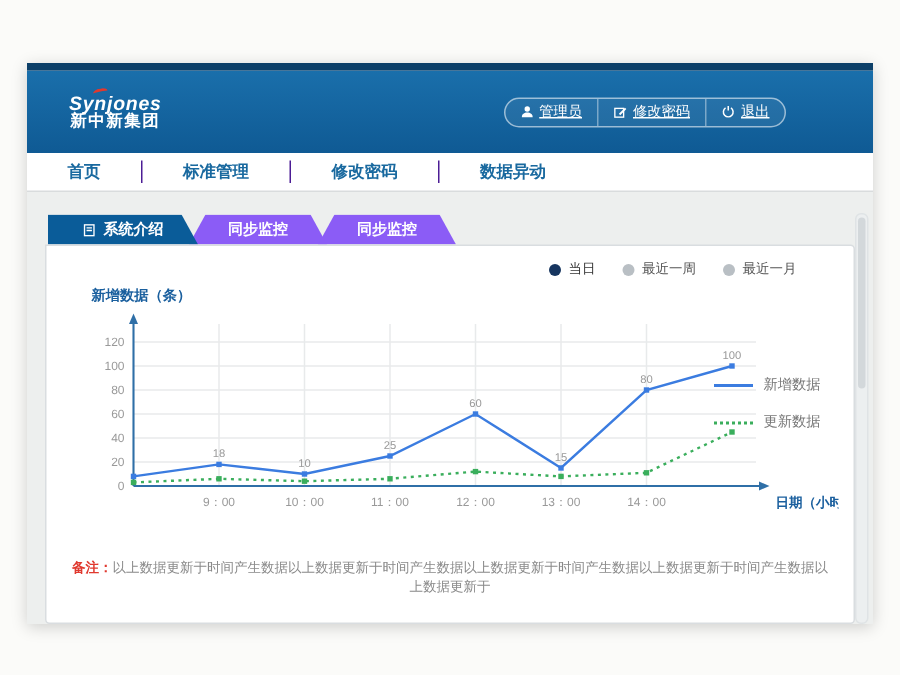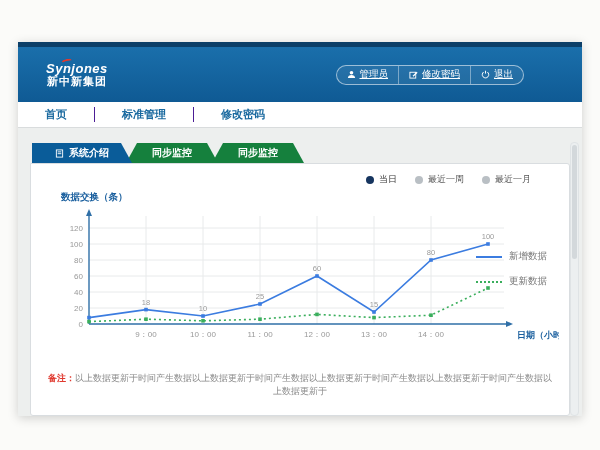--- a/index.html
+++ b/index.html
@@ -37,21 +37,21 @@
   .nav-item + .nav-item { border-left:1px solid #4c1d95; }
 
   
   .content { position:relative; height:298px; padding:15px 12px 0 12px; }
 
   .tabs { display:flex; margin-left:2px; height:20px;font-family:Liberation Mono, monospace; }
   .tab { position:relative; height:20px; display:flex; align-items:center; justify-content:center;
          gap:5px; color:#fff; font-size:10px; font-weight:bold; cursor:pointer; }
   .tab.active { width:100px; background:#0a5c99;
                 clip-path:polygon(0 0, calc(100% - 11px) 0, 100% 100%, 0 100%); z-index:2; }
-  .tab.inactive { width:92px; background:#15803d; margin-left:-6px;
+  .tab.inactive { width:92px; background:#8b5cf6; margin-left:-6px;
                   clip-path:polygon(11px 0, calc(100% - 11px) 0, 100% 100%, 0 100%); z-index:1; }
   .tab svg { width:9px; height:9px; }
 
   .panel { position:relative; background:#fff; border:1px solid #d9dde0; border-radius:0 3px 3px 3px;
            height:253px; }
 
   .filters { position:absolute; top:9px; right:38px; display:flex; gap:18px; }
   .radio-opt { display:flex; align-items:center; gap:5px; font-size:9px; color:#555; cursor:pointer; }
   .radio-dot { width:8px; height:8px; border-radius:50%; background:#b9bfc4; }
   .radio-opt.selected .radio-dot { background:#16355f; }
@@ -114,20 +114,21 @@
           </svg>
           <span>退出</span>
         </div>
       </div>
     </div>
 
     <div class="nav">
       <div class="nav-item">首页</div>
       <div class="nav-item">标准管理</div>
       <div class="nav-item">修改密码</div>
+      <div class="nav-item">数据异动</div>
     </div>
 
     <div class="content">
 
       <div class="tabs">
         <div class="tab active">
           <svg viewBox="0 0 10 10">
             <rect x="1.5" y="1" width="7" height="8" fill="none" stroke="#fff" stroke-width="1"></rect>
             <line x1="3" y1="3.2" x2="7" y2="3.2" stroke="#fff" stroke-width="1"></line>
             <line x1="3" y1="5.2" x2="7" y2="5.2" stroke="#fff" stroke-width="1"></line>
@@ -152,21 +153,21 @@
           <div class="radio-opt">
             <span class="radio-dot"></span>
             <span>最近一周</span>
           </div>
           <div class="radio-opt">
             <span class="radio-dot"></span>
             <span>最近一月</span>
           </div>
         </div>
 
-        <div class="ylabel">数据交换（条）</div>
+        <div class="ylabel">新增数据（条）</div>
 
         <div class="chart-wrap">
           <svg id="chart-svg" width="520" height="140">
               <line class="grid" x1="50" y1="102" x2="465" y2="102"></line>
               <line class="grid" x1="50" y1="86" x2="465" y2="86"></line>
               <line class="grid" x1="50" y1="70" x2="465" y2="70"></line>
               <line class="grid" x1="50" y1="54" x2="465" y2="54"></line>
               <line class="grid" x1="50" y1="38" x2="465" y2="38"></line>
               <line class="grid" x1="50" y1="22" x2="465" y2="22"></line>
               <line class="grid" x1="107" y1="10" x2="107" y2="118"></line>

